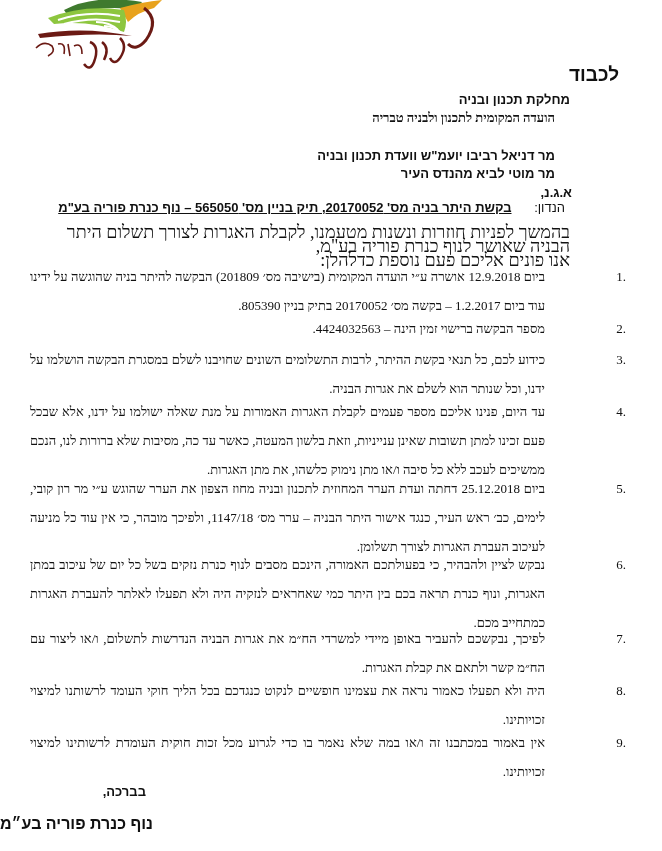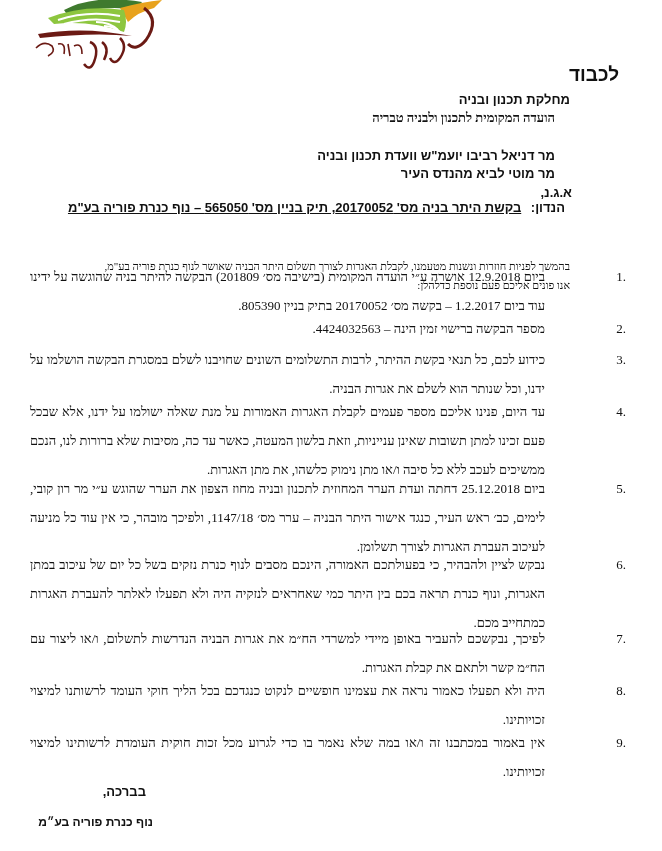--- a/index.html
+++ b/index.html
@@ -55,33 +55,32 @@
     .agn { top: 185px; right: 90px; }
 
     
     .subject {
       position: absolute;
       top: 200px;
       right: 97px;
       font-size: 13px;
       white-space: nowrap;
     }
-    .subject .lbl { font-weight: bold; margin-left: 6px; }
+    .subject .lbl { font-weight: normal; margin-left: 19px; }
     .subject .txt { font-weight: bold; text-decoration: underline; }
 
     
     .intro {
       position: absolute;
       top: 225px;
       right: 92px;
       width: 530px;
       font-family: "Liberation Serif", "DejaVu Serif", serif;
-      font-size: 11px;
-      line-height: 19px;
-      margin-top: 32px;
+      font-size: 18px;
+      line-height: 14px;
     }
 
     
     .item {
       position: absolute;
       right: 0;
       width: 662px;
       font-family: "Liberation Serif", "DejaVu Serif", serif;
       font-size: 13px;
       line-height: 29px;
@@ -108,21 +107,21 @@
       right: 516px;
       font-weight: bold;
       font-size: 13px;
       white-space: nowrap;
     }
     .signer {
       position: absolute;
       top: 815px;
       right: 509px;
       font-weight: bold;
-      font-size: 12px;
+      font-size: 16px;
       white-space: nowrap;
     }
   </style>
 </head>
 <body>
 
 <div class="page">
 
   <div class="logo">
     <svg width="140" height="80" viewBox="0 0 140 80">

